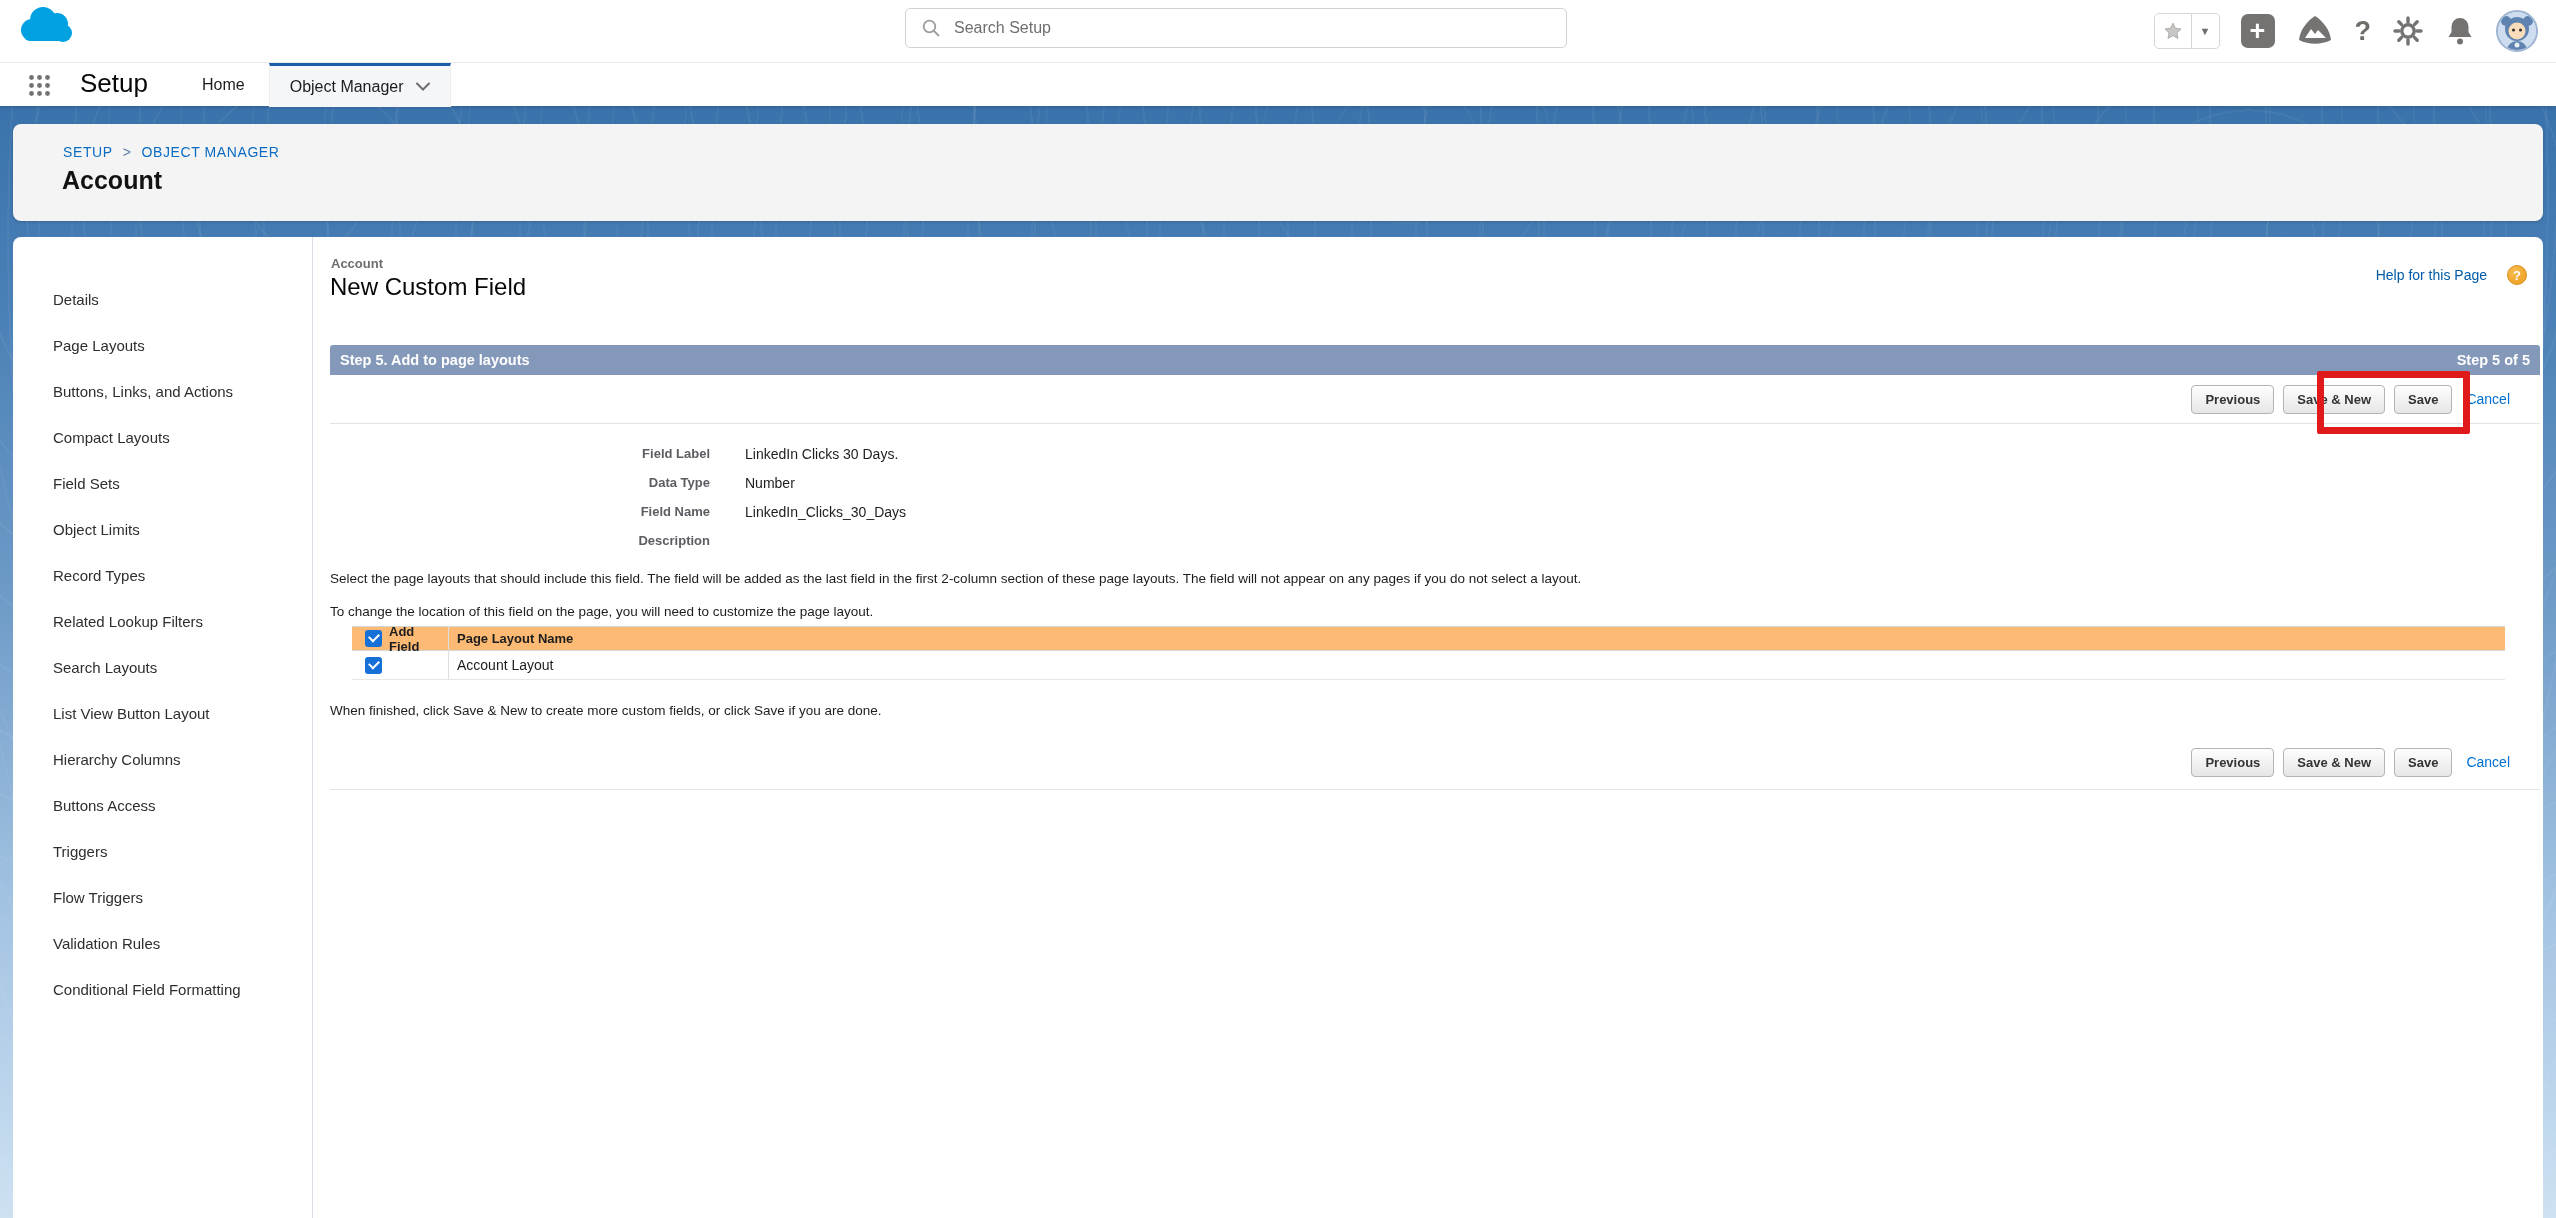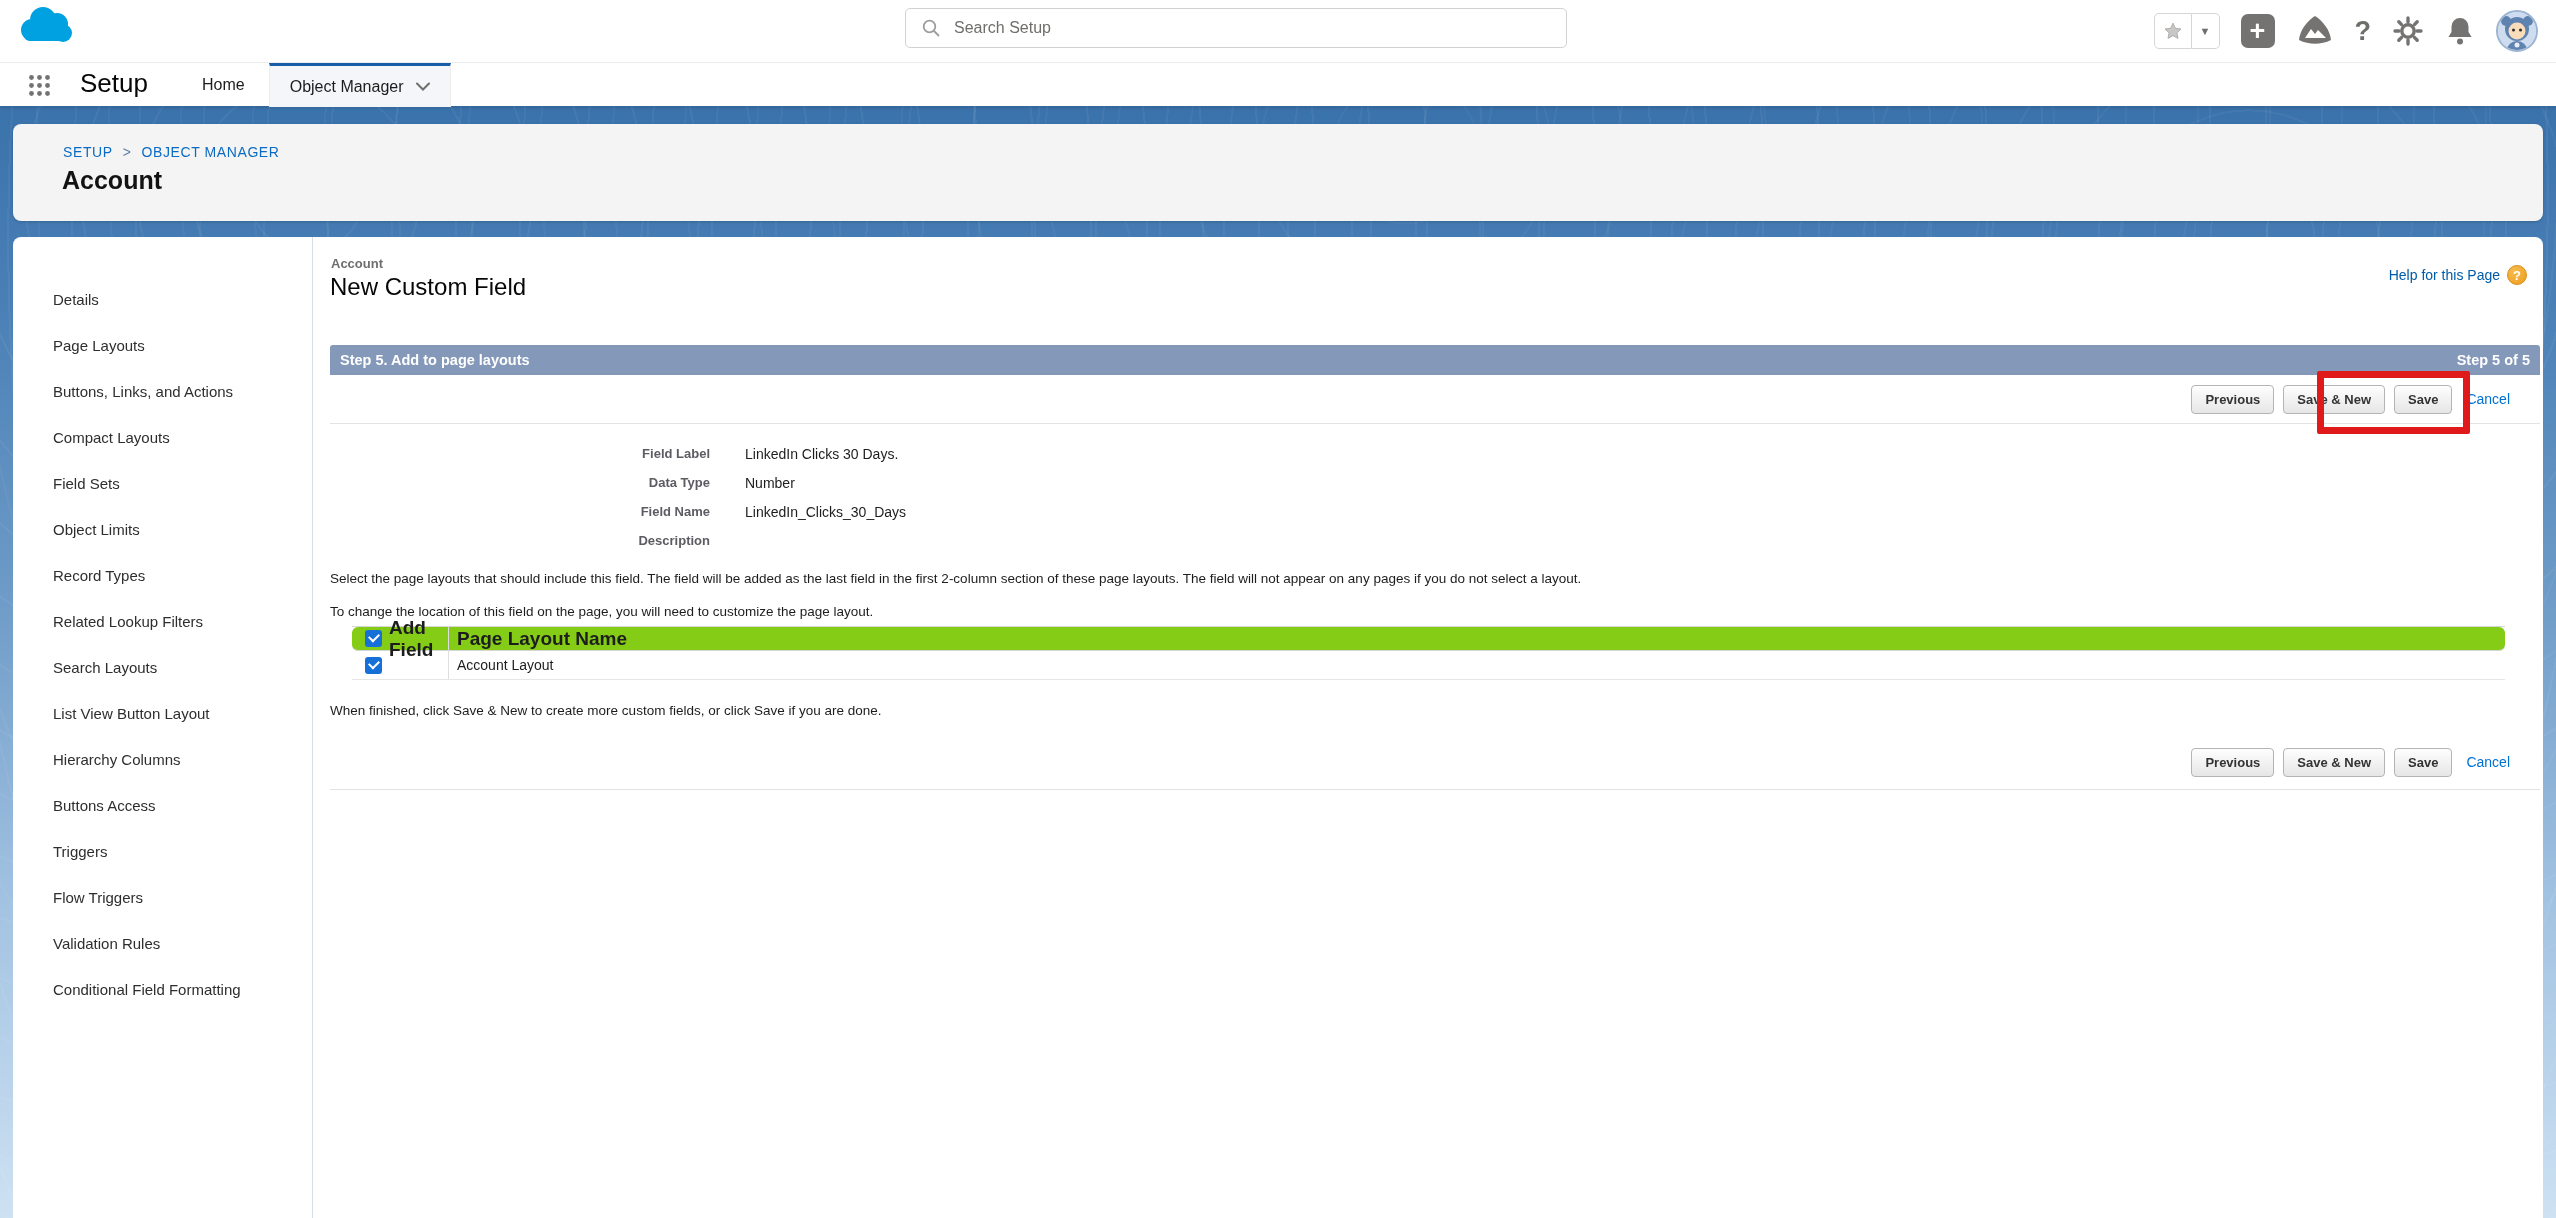--- a/index.html
+++ b/index.html
@@ -56,21 +56,21 @@
   .card { position:absolute; left:13px; top:237px; width:2530px; height:981px; background:#fff;
     border-radius:8px 8px 0 0; z-index:5; overflow:hidden; }
 
   .sidebar { position:absolute; left:0; top:0; width:300px; height:100%; border-right:1px solid #d8dde6; padding-top:40px; }
   .sitem { height:46px; line-height:46px; padding-left:40px; font-size:15px; color:#2e2e2e; white-space:nowrap; cursor:pointer; }
   .sitem.active { background:#edf3fb; font-weight:bold; color:#14233f; }
 
   .content { position:absolute; left:300px; top:0; right:0; bottom:0; }
   .obj-label { position:absolute; left:18px; top:19px; font-size:13px; font-weight:bold; color:#6f6e6c; }
   .page-title { position:absolute; left:17px; top:36px; font-size:24px; color:#080707; }
-  .helplink { position:absolute; right:16px; top:28px; display:flex; align-items:center; gap:7px; }
+  .helplink { position:absolute; right:16px; top:28px; display:flex; align-items:center; gap:20px; }
   .helplink a { font-size:14px; color:#015ba7; text-decoration:none; }
   .helpbadge { width:20px; height:20px; border-radius:50%; background:radial-gradient(circle at 35% 30%,#f7bb4e,#ee9d1d);
     border:1px solid #d98e1c; color:#fff; font-size:13px; font-weight:bold; display:flex; align-items:center; justify-content:center; }
 
   .stepbar { position:absolute; left:17px; right:3px; top:108px; height:30px; background:#8498b9;
     border-radius:3px 3px 0 0; color:#fff; font-weight:bold; font-size:14.5px;
     display:flex; align-items:center; justify-content:space-between; padding:0 10px; }
 
   .btnrow { position:absolute; left:17px; right:3px; height:49px; background:#fff;
     display:flex; align-items:center; justify-content:flex-end; gap:9px; padding-right:30px;
@@ -89,22 +89,22 @@
   .drow { display:flex; height:29px; align-items:center; }
   .dlabel { width:397px; text-align:right; font-size:13px; font-weight:bold; color:#5c5c63; }
   .dvalue { margin-left:35px; font-size:14px; color:#1d1d1d; }
 
   .para { position:absolute; left:17px; font-size:13.5px; color:#1d1d1d; }
   .para.p1 { top:334px; }
   .para.p2 { top:367px; }
   .para.note { top:466px; }
 
   .ltable { position:absolute; left:39px; top:389px; width:2153px; border-top:1px solid #d6d6d6; }
-  .lt-head { display:flex; height:24px; background:#84cc16; border-bottom:1px solid #d6d6d6;
-    font-size:19px; font-weight:bold; color:#1d1d1d; align-items:center;border-radius:6px; }
+  .lt-head { display:flex; height:24px; background:#fdba74; border-bottom:1px solid #d6d6d6;
+    font-size:13px; font-weight:bold; color:#1d1d1d; align-items:center; }
   .lt-row { display:flex; height:29px; background:#fff; border-bottom:1px solid #e6e6e6; align-items:center; font-size:14px; color:#1d1d1d; }
   .col1 { width:97px; display:flex; align-items:center; gap:7px; padding-left:13px; border-right:1px solid #dedede; height:100%; }
   .col2 { padding-left:8px; }
 
   .cbx { width:17px; height:17px; border-radius:3px; background:#1670d8; position:relative; flex:0 0 auto; cursor:pointer; }
   .cbx::after { content:""; position:absolute; left:4px; top:3px; width:8px; height:5px;
     border-left:2px solid #fff; border-bottom:2px solid #fff; transform:rotate(-45deg); }
 
   .icon-svg { display:block; }
 </style>

